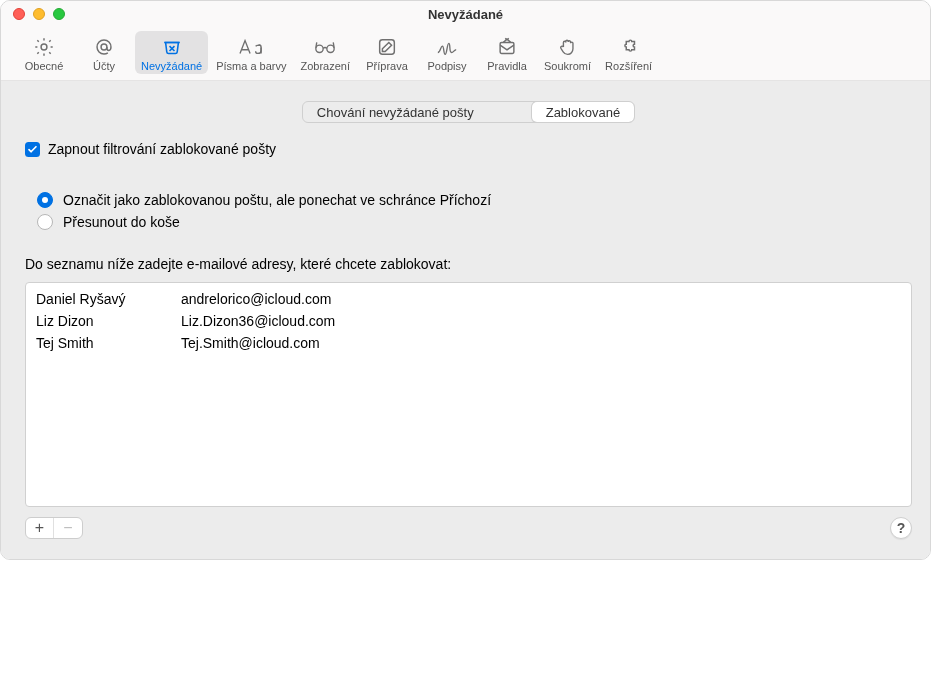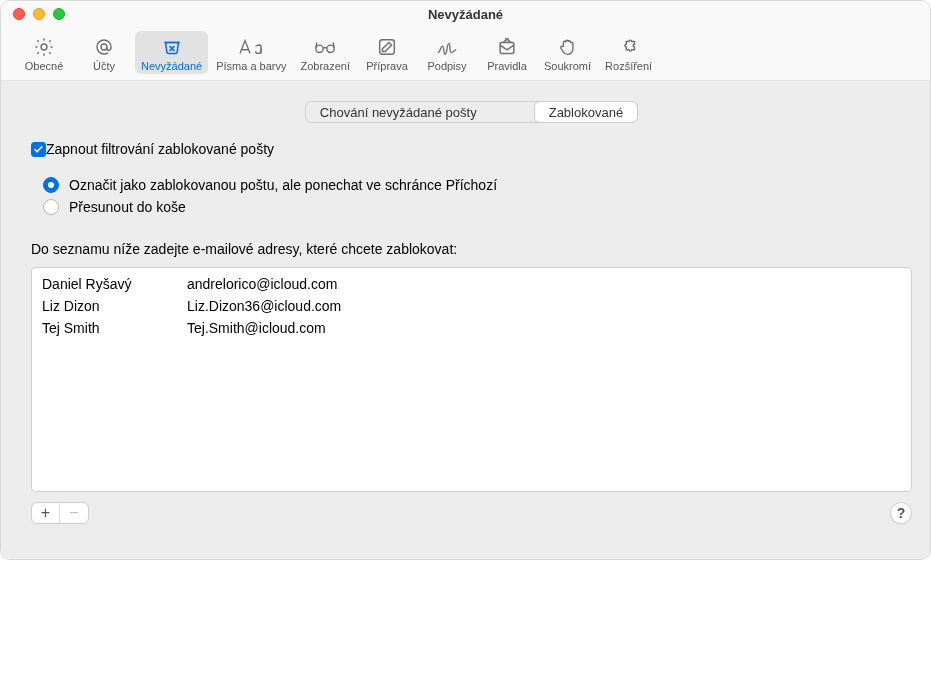--- a/index.html
+++ b/index.html
@@ -67,21 +67,21 @@
     cursor: default;
   }
   .tb-item.active { background: #e3e2e3; color: #0071e3; }
   .tb-item .icon { height: 24px; display:flex; align-items:center; justify-content:center; }
   .tb-item .label { font-size: 11px; margin-top: 1px; }
   .tb-item.active .label { color: #0071e3; }
   .tb-item .label.normal { color: #555; }
 
   .content-wrap {
     flex: 1;
-    padding: 20px 18px 14px 30px;
+    padding: 20px 18px 14px 24px;
     background: #ececec;
     display: flex;
     flex-direction: column;
   }
   .seg-wrap {
     display: flex;
     justify-content: center;
     margin-bottom: 18px;
   }
   .seg {
@@ -112,21 +112,22 @@
 
   .panel {
     flex: 1;
     background: #ececec;
     display: flex;
     flex-direction: column;
   }
   .row-check {
     display: flex;
     align-items: center;
-    margin-bottom: 20px;
+    gap: 8px;
+    margin-bottom: 35px;
     font-size: 14px;
   }
   .check-box {
     width: 15px; height: 15px; border-radius: 3.5px;
     background: #0071e3; display:flex; align-items:center; justify-content:center;
   }
   .check-box svg { width: 11px; height: 11px; }
   .subhead { font-size: 14px; margin-bottom: 8px; }
   .radios { margin-left: 12px; margin-bottom: 20px; }
   .radio-row {

